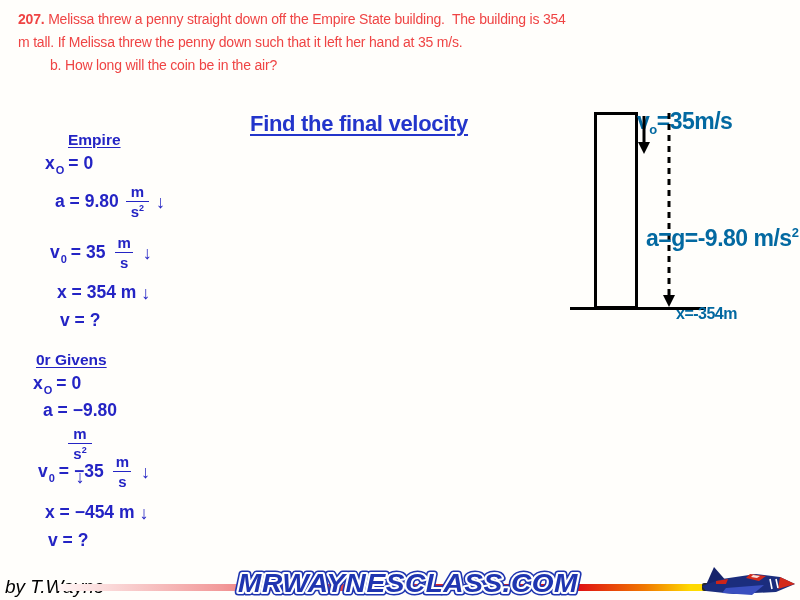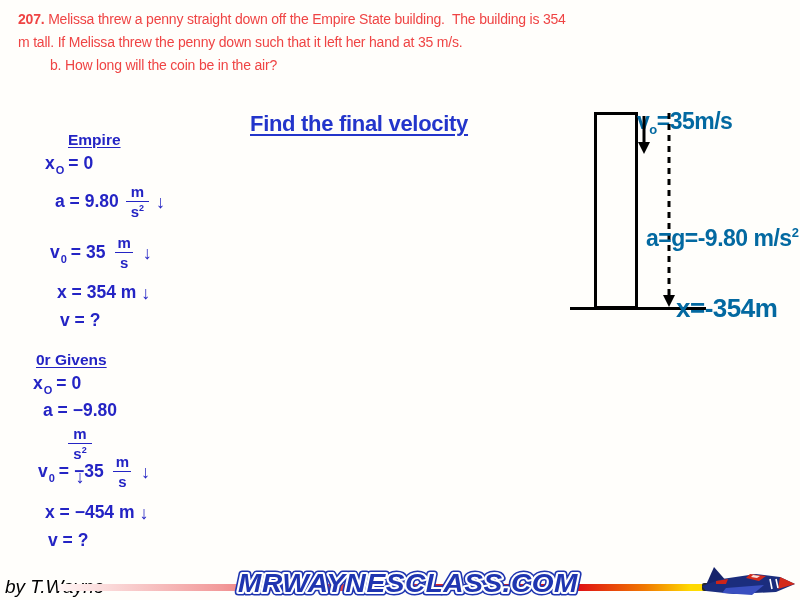--- a/index.html
+++ b/index.html
@@ -53,21 +53,21 @@
   }
   .dlabel {
     position:absolute; color:#0369a1; font-weight:bold; letter-spacing:-0.5px;
     white-space:nowrap;
     margin-top:16px;
   }
   .dlabel .sub { font-size:13px; position:relative; top:5px; }
   .dlabel sup { font-size:13px; }
   #v-label { left:637px; top:92px; font-size:23px; }
   #a-label { left:646px; top:209px; font-size:23px;text-align:right; }
-  #x-label { left:676px; top:277px; font-size:26px; }
+  #x-label { left:676px; top:289px; font-size:16px; }
   .arrow-svg { position:absolute; }
   
   .credit {
     position:absolute; left:5px; top:576px; font-size:19px;
     font-style:italic; color:#000; white-space:nowrap;
   }
   .stripe {
     position:absolute; left:58px; top:584px; width:652px; height:7px;
     background:linear-gradient(to right,
       #fff5f5 0%, #f8c9c9 12%, #f29a9a 25%, #e84444 42%,

